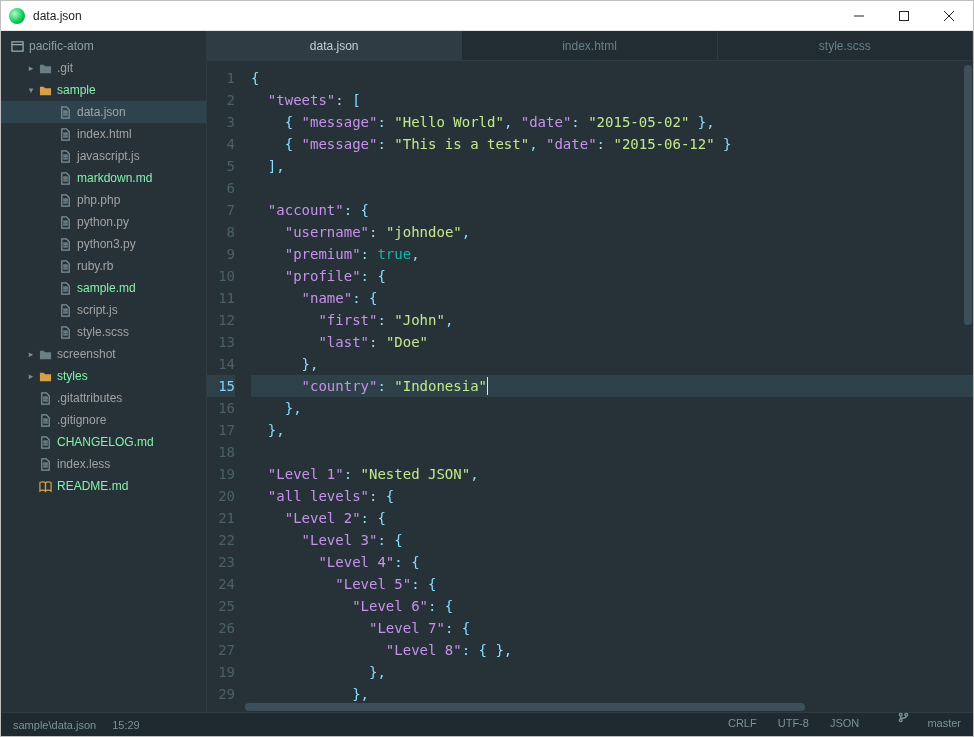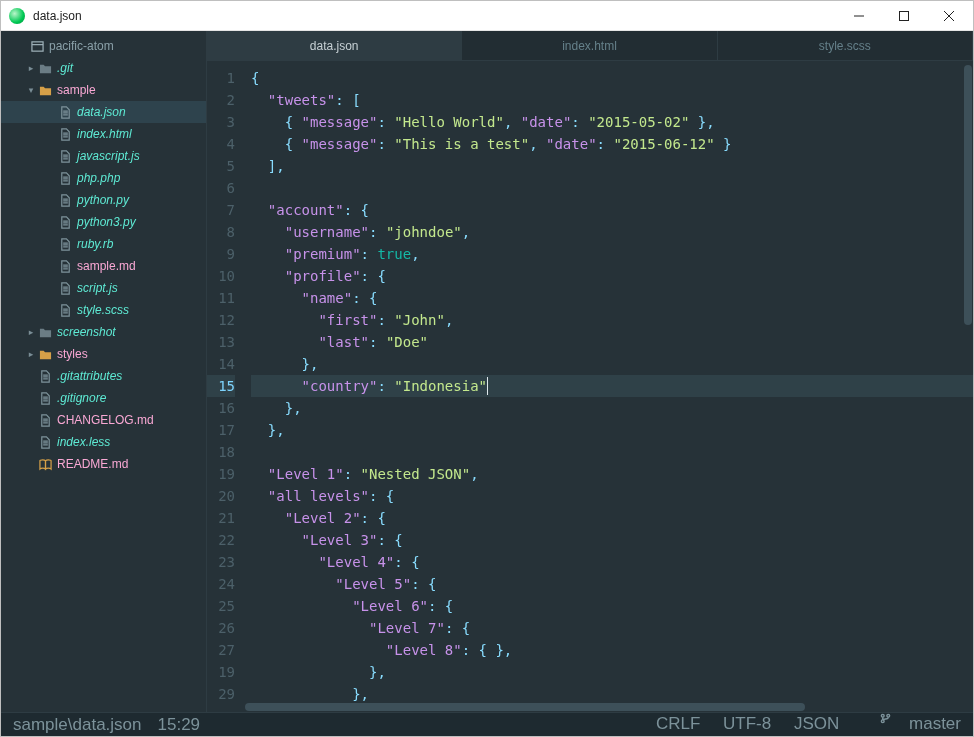--- a/index.html
+++ b/index.html
@@ -52,29 +52,29 @@
   .tree-row {
     display: flex; align-items: center;
     height: 22px;
     padding-right: 6px;
     white-space: nowrap;
   }
   .tree-row.active { background: #2e434d; color: #cdd6da; }
   .tree-row .chev { width: 12px; display: inline-flex; justify-content: center; font-size: 9px; color: #7a8e96;}
   .tree-row .ico { width: 16px; display: inline-flex; justify-content: center; margin-right: 4px; }
   .tree-row .ico svg { width: 13px; height: 13px; }
-  .d0 { padding-left: 8px; margin-left: 20px; }
+  .d0 { padding-left: 8px; }
   .d1 { padding-left: 24px; }
   .d2 { padding-left: 44px; }
   .folder-open svg, .folder-closed svg { fill: #d6a048; }
   .folder-grey svg { fill: #6b7d85; }
   .file-ico svg { fill: none; stroke: #7e939b; stroke-width:1.3; }
   .readme-ico svg { fill: none; stroke: #d6a048; stroke-width:1.3; }
-  .orange-text { color: #f9a8d4; }
-  .grey-text { color: #5eead4; font-style: italic; }
+  .orange-text { color: #86efac; }
+  .grey-text { color: #a3a3a3; }
   .proj-ico svg { width:14px; height:14px; stroke:#9fb2b9; fill:none; stroke-width:1.3;}
 
   
   .editorwrap { flex: 1; display: flex; flex-direction: column; min-width:0;}
   .tabs {
     height: 30px;
     display: flex;
     background: #263238;
     border-bottom: 1px solid #2e3c43;
   }
@@ -140,21 +140,21 @@
     position:absolute; left:2px; top:1px; height:8px; width:560px;
     background:#435761; border-radius:4px; opacity:0.8;
   }
 
   
   .statusbar {
     height: 24px;
     background: #1e2a30;
     border-top: 1px solid #2e3c43;
     display:flex; align-items:center;
-    color: #7c929a; font-size: 17px;
+    color: #7c929a; font-size: 11px;
     padding: 0 12px;
   }
   .statusbar .sp { flex:1; }
   .statusbar span { margin-right: 16px; }
   .statusbar .rgroup span { margin: 0 0 12px 18px; }
   .branch-ico { display:inline-block; vertical-align:middle; margin-right:4px;}
   .branch-ico svg { width:11px; height:11px; stroke:#7c929a; fill:none; stroke-width:1.6;}
 </style>
 </head>
 <body>
@@ -233,20 +233,30 @@
         </div>
         <div class="tree-row d2">
           <span class="chev"></span>
           <span class="ico file-ico">
             <svg viewBox="0 0 12 14">
               <path d="M2 1 h5 l3 3 v9 H2 Z"></path>
               <path d="M3.5 5.5 h5 M3.5 7.5 h5 M3.5 9.5 h5"></path>
             </svg>
           </span>
           <span class="grey-text">javascript.js</span>
+        </div>
+        <div class="tree-row d2">
+          <span class="chev"></span>
+          <span class="ico file-ico">
+            <svg viewBox="0 0 12 14">
+              <path d="M2 1 h5 l3 3 v9 H2 Z"></path>
+              <path d="M3.5 5.5 h5 M3.5 7.5 h5 M3.5 9.5 h5"></path>
+            </svg>
+          </span>
+          <span class="orange-text">markdown.md</span>
         </div>
         <div class="tree-row d2">
           <span class="chev"></span>
           <span class="ico file-ico">
             <svg viewBox="0 0 12 14">
               <path d="M2 1 h5 l3 3 v9 H2 Z"></path>
               <path d="M3.5 5.5 h5 M3.5 7.5 h5 M3.5 9.5 h5"></path>
             </svg>
           </span>
           <span class="grey-text">php.php</span>

